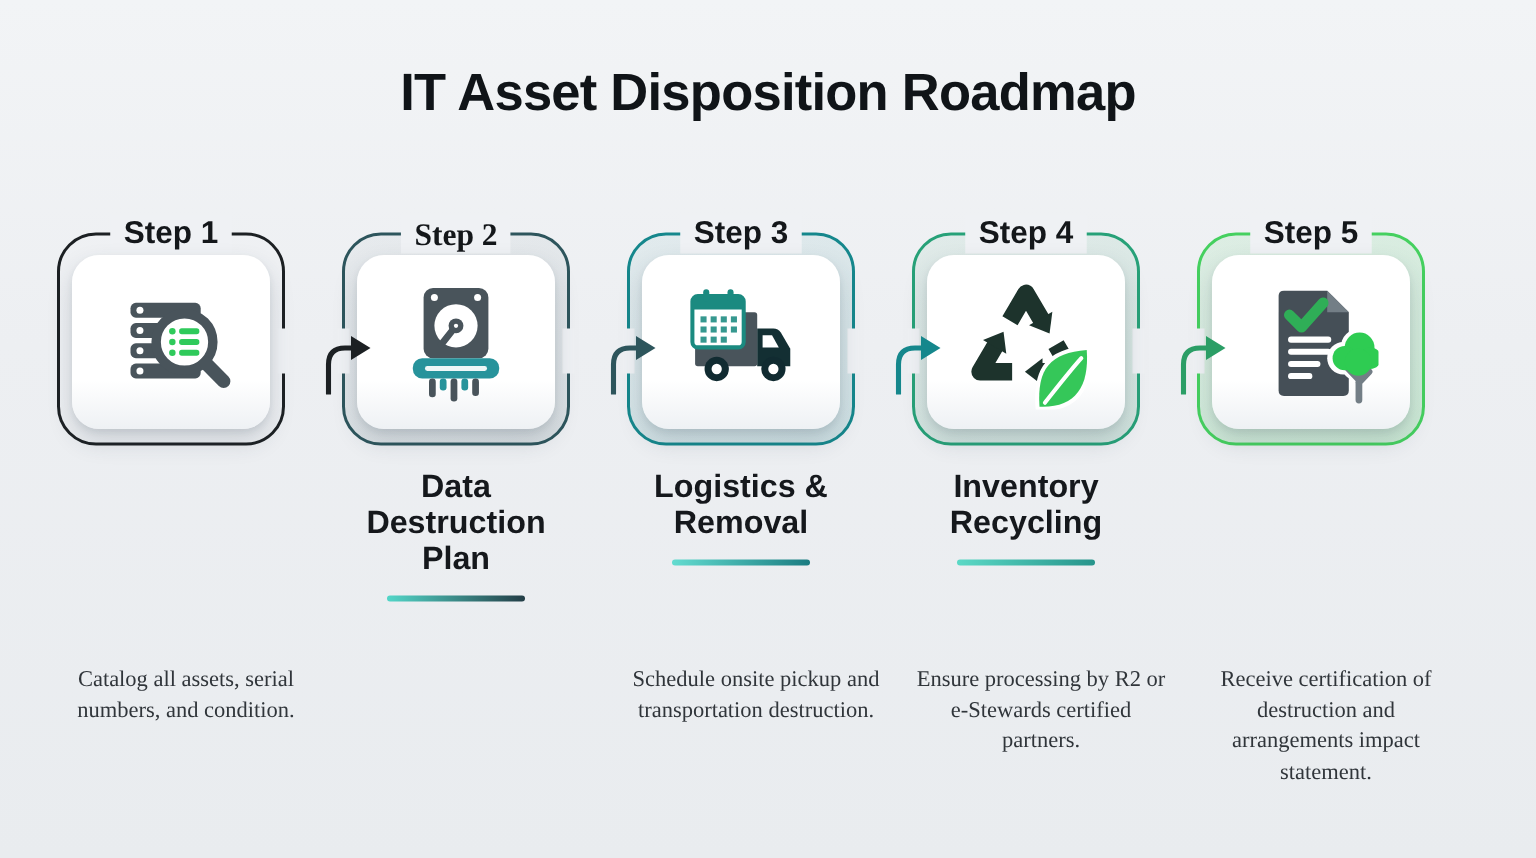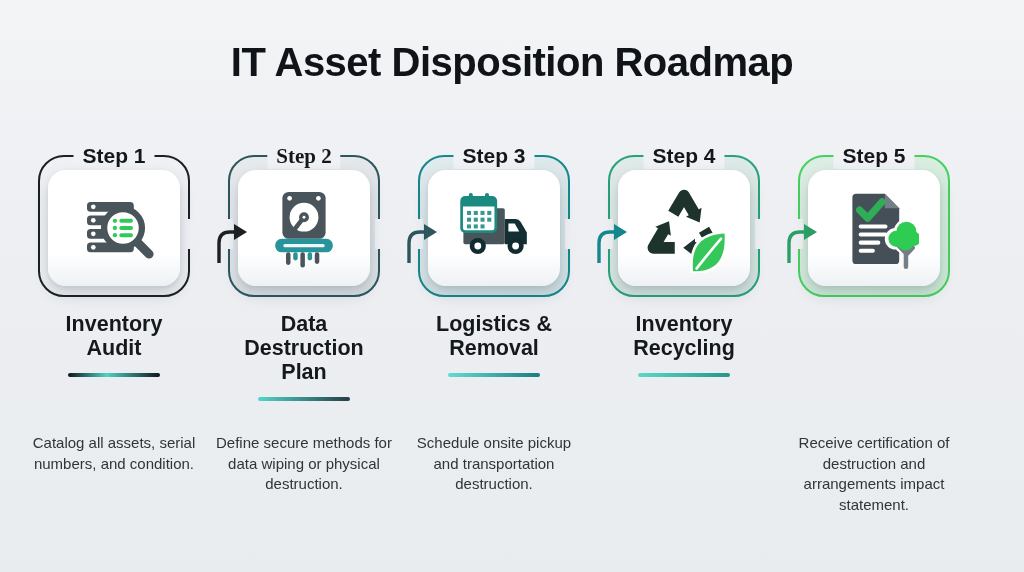--- a/index.html
+++ b/index.html
@@ -3,21 +3,21 @@
 <meta charset="utf-8">
 <style>
   html,body{margin:0;padding:0;}
   body{
     width:1024px;height:572px;overflow:hidden;position:relative;
     background:linear-gradient(180deg,#f2f4f6 0%,#edeff2 40%,#e9ecef 100%);
     font-family:"Liberation Sans","DejaVu Sans",sans-serif;
   }
   .page-title{
     position:absolute;top:40px;left:0;width:100%;margin:0;
-    text-align:center;font-size:40px;line-height:44px;font-weight:bold;
+    text-align:center;font-size:35px;line-height:44px;font-weight:bold;
     color:#101418;letter-spacing:-0.5px;
   }
   .steps-row{position:absolute;top:155px;left:19px;display:flex;}
   .column{position:relative;width:190px;height:400px;}
   .frame{
     position:relative;width:152px;height:142px;margin:0 auto;
     box-sizing:border-box;border:2.5px solid var(--accent,#1c2023);
     border-radius:26px;
   }
   .c1 .frame{background:transparent;}
@@ -48,22 +48,22 @@
   .step-title{
     margin:0 auto;max-width:150px;
     font-size:21.5px;line-height:24px;font-weight:bold;color:#15181c;
   }
   .underline{
     width:92px;height:3.5px;margin:13px auto 0;border-radius:2px;
     background:var(--ul,#14171a);
   }
   .step-desc{
     position:absolute;top:278px;left:50%;transform:translateX(-50%);
-    width:176px;margin:0;text-align:center;
-    font-size:15px;line-height:20.5px;color:#30353a;
+    width:176px;margin:10px;text-align:center;
+    font-size:15px;line-height:20.5px;color:#30353a;font-family:Liberation Serif, serif;
   }
   .arrow{position:absolute;top:205px;width:44px;height:60px;}
   .arrow svg{width:44px;height:60px;display:block;}
   .arrow path{stroke:var(--ac,#1c2023);stroke-width:3.4;fill:none;}
   .arrow polygon{fill:var(--ac,#1c2023);}
   .a1{left:205px;} .a2{left:395px;} .a3{left:585px;} .a4{left:775px;}
 </style>
 </head>
 <body>
 
@@ -94,24 +94,20 @@
             <circle cx="51" cy="42" r="2.4"></circle>
               <rect x="56" y="39.8" width="15" height="4.4" rx="2"></rect>
             <circle cx="51" cy="50" r="2.4"></circle>
               <rect x="56" y="47.8" width="15" height="4.4" rx="2"></rect>
             <circle cx="51" cy="58" r="2.4"></circle>
               <rect x="56" y="55.8" width="15" height="4.4" rx="2"></rect>
           </g>
           <line x1="76" y1="66" x2="89" y2="79" stroke="#49545b" stroke-width="10" stroke-linecap="round"></line>
         </svg>
       </div>
-    </div>
-    <div class="title-block">
-      <h3 class="step-title">Inventory Audit</h3>
-      <div class="underline"></div>
     </div>
     <p class="step-desc">Catalog all assets, serial numbers, and condition.</p>
   </div>
 
   <div class="column c2" style="--accent: #2d555c; --ul: linear-gradient(90deg,#52d6c8 0%,#233d46 100%);">
     <div class="frame">
       <span class="step-label">Step 2</span>
       <span class="gap-mask left"></span>
       <span class="gap-mask right"></span>
       <div class="card">
@@ -132,21 +128,20 @@
             <rect x="54" y="77" width="5" height="9" rx="2.4" fill="#27939b"></rect>
             <rect x="62" y="77" width="5" height="13" rx="2.4" fill="#49545b"></rect>
           </g>
         </svg>
       </div>
     </div>
     <div class="title-block">
       <h3 class="step-title">Data Destruction Plan</h3>
       <div class="underline"></div>
     </div>
-    <p class="step-desc">Define secure methods for data wiping or physical destruction.</p>
   </div>
 
   <div class="column c3" style="--accent: #15878c; --ul: linear-gradient(90deg,#63dcd0 0%,#1b7c81 100%);">
     <div class="frame">
       <span class="step-label">Step 3</span>
       <span class="gap-mask left"></span>
       <span class="gap-mask right"></span>
       <div class="card">
         <svg viewBox="0 0 100 100">
           <rect x="16" y="28" width="46" height="40" rx="2" fill="#49545b"></rect>
@@ -205,20 +200,21 @@
           <path d="M60 98 C58 70 68 58 95 56 C97 84 86 99 60 98 Z" fill="#ffffff" stroke="#ffffff" stroke-width="6"></path>
           <path d="M60 98 C58 70 68 58 95 56 C97 84 86 99 60 98 Z" fill="#35c759"></path>
           <path d="M64 95 C72 85 82 72 91 62" stroke="#ffffff" stroke-width="3" fill="none" stroke-linecap="round"></path>
         </svg>
       </div>
     </div>
     <div class="title-block">
       <h3 class="step-title">Inventory Recycling</h3>
       <div class="underline"></div>
     </div>
+    <p class="step-desc">Ensure processing by R2 or e-Stewards certified partners.</p>
   </div>
 
   <div class="column c5" style="--accent: #45d05f; --ul: linear-gradient(90deg,#86ea97 0%,#2fa75e 100%);">
     <div class="frame">
       <span class="step-label">Step 5</span>
       <span class="gap-mask left"></span>
       <div class="card">
         <svg viewBox="0 0 100 100">
           <path d="M30 12 H62 L78 28 V86 Q78 90 74 90 H30 Q26 90 26 86 V16 Q26 12 30 12 Z" fill="#454f57"></path>
           <polygon points="62,12 62,28 78,28" fill="#737e86"></polygon>

